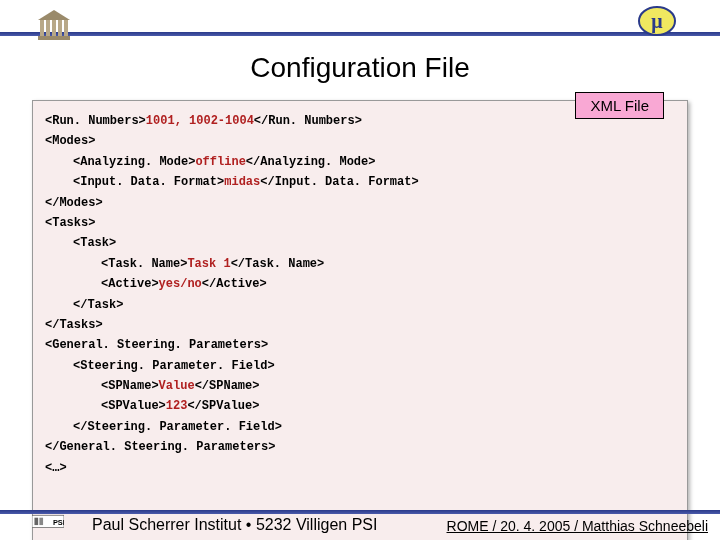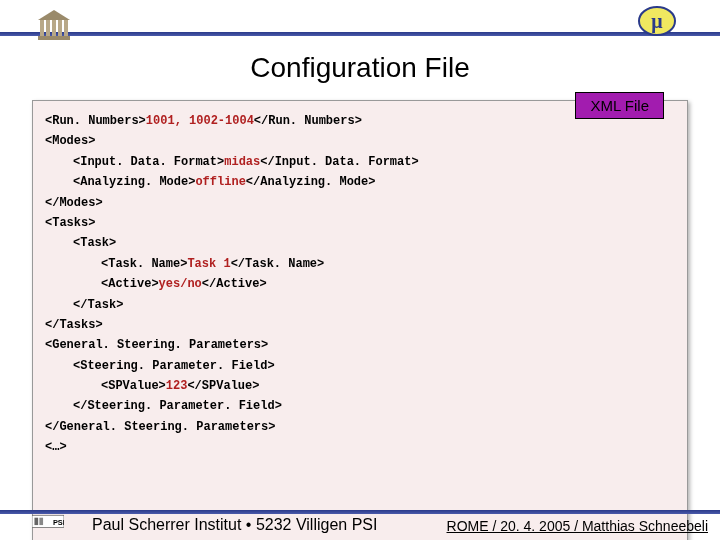--- a/index.html
+++ b/index.html
@@ -59,21 +59,21 @@
     line-height: 1.7;
     color: #000;
   }
   .code-box .ind1 { padding-left: 28px; }
   .code-box .ind2 { padding-left: 56px; }
   .val { color: #b02020; }
   .xml-label {
     position: absolute;
     top: 92px;
     right: 56px;
-    background: #a21caf;
+    background: #f9a8d4;
     border: 1px solid #000;
     padding: 4px 14px;
     font-family: 'Comic Sans MS', cursive, sans-serif;
     font-size: 15px;
     z-index: 5;
   }
   .bottom-bar {
     position: absolute;
     bottom: 26px;
     left: 0;
@@ -130,31 +130,32 @@
   </svg>
 </div>
 
 <div class="title">Configuration File</div>
 
 <div class="xml-label">XML File</div>
 
 <div class="code-box">
   <div><span>&lt;Run. Numbers&gt;</span><span class="val">1001, 1002-1004</span><span>&lt;/Run. Numbers&gt;</span></div>
   <div>&lt;Modes&gt;</div>
+  <div class="ind1"><span>&lt;Analyzing. Mode&gt;</span><span class="val">offline</span><span>&lt;/Analyzing. Mode&gt;</span></div>
   <div class="ind1"><span>&lt;Input. Data. Format&gt;</span><span class="val">midas</span><span>&lt;/Input. Data. Format&gt;</span></div>
-  <div class="ind1"><span>&lt;Analyzing. Mode&gt;</span><span class="val">offline</span><span>&lt;/Analyzing. Mode&gt;</span></div>
   <div>&lt;/Modes&gt;</div>
   <div>&lt;Tasks&gt;</div>
   <div class="ind1">&lt;Task&gt;</div>
   <div class="ind2"><span>&lt;Task. Name&gt;</span><span class="val">Task 1</span><span>&lt;/Task. Name&gt;</span></div>
   <div class="ind2"><span>&lt;Active&gt;</span><span class="val">yes/no</span><span>&lt;/Active&gt;</span></div>
   <div class="ind1">&lt;/Task&gt;</div>
   <div>&lt;/Tasks&gt;</div>
   <div>&lt;General. Steering. Parameters&gt;</div>
   <div class="ind1">&lt;Steering. Parameter. Field&gt;</div>
+  <div class="ind2"><span>&lt;SPName&gt;</span><span class="val">Value</span><span>&lt;/SPName&gt;</span></div>
   <div class="ind2"><span>&lt;SPValue&gt;</span><span class="val">123</span><span>&lt;/SPValue&gt;</span></div>
   <div class="ind1">&lt;/Steering. Parameter. Field&gt;</div>
   <div>&lt;/General. Steering. Parameters&gt;</div>
   <div>&lt;…&gt;</div>
 </div>
 
 <div class="bottom-bar"></div>
 
 <div class="psi-logo">
   <svg viewBox="0 0 52 24">

